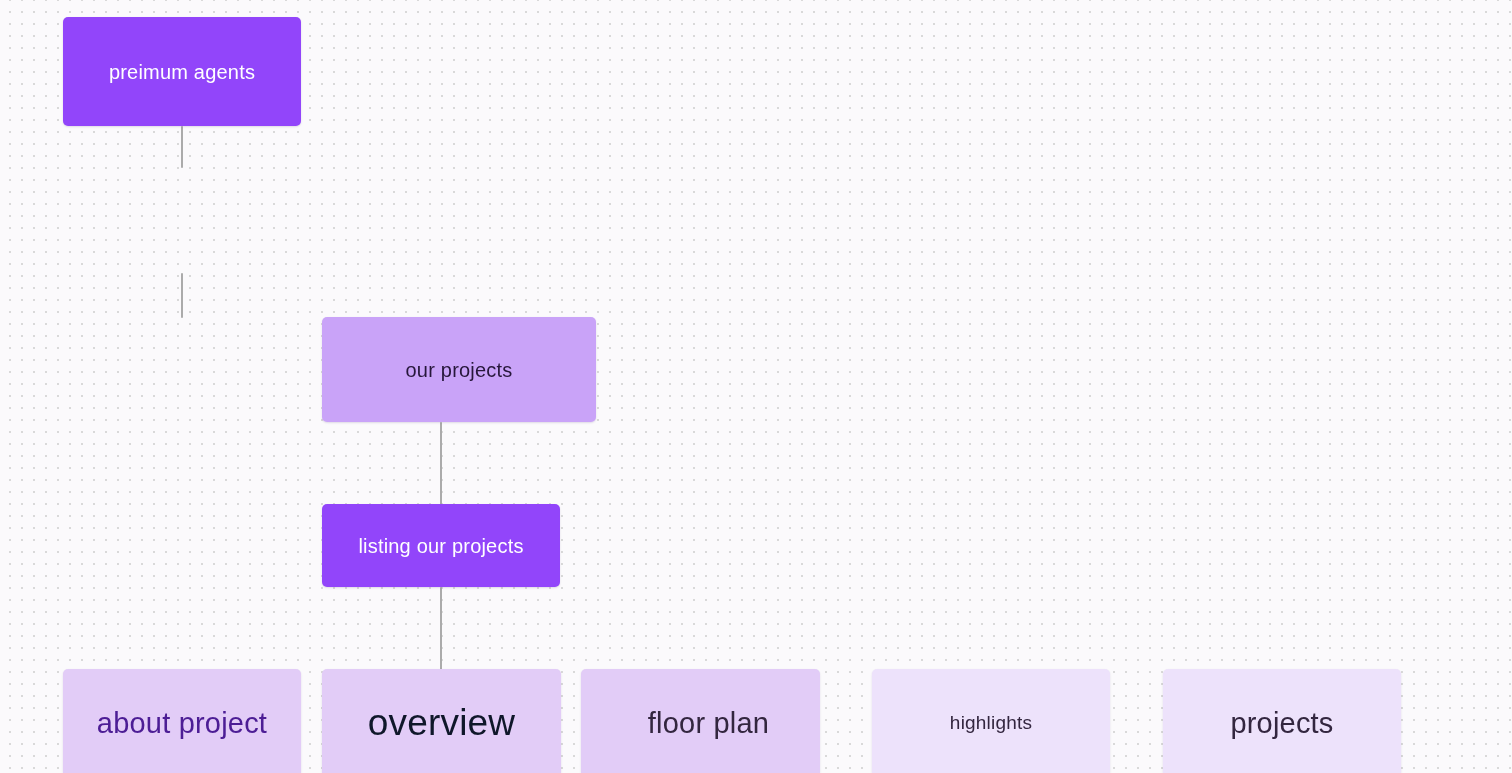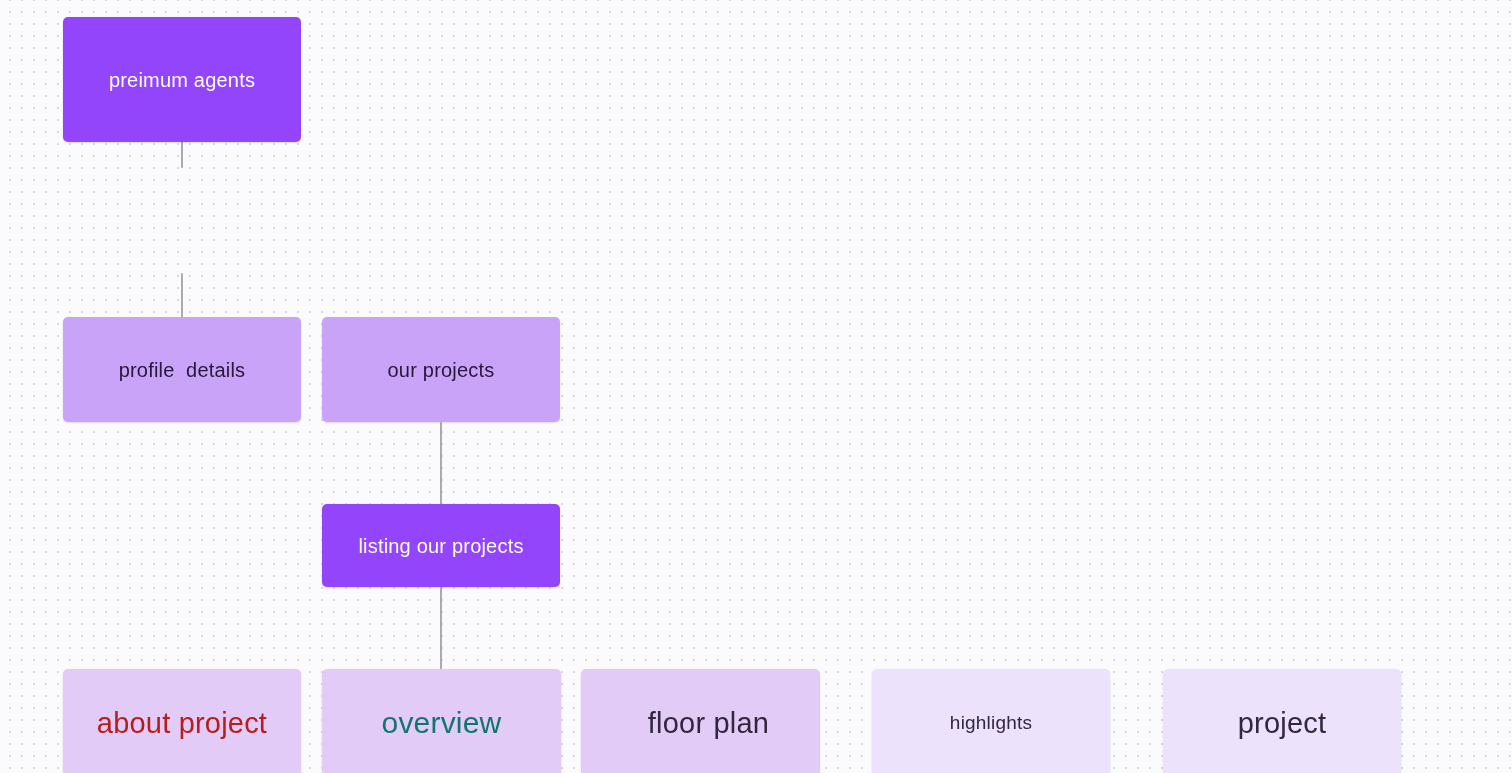--- a/index.html
+++ b/index.html
@@ -41,40 +41,37 @@
   }
 </style>
 </head>
 <body>
 
 <div id="canvas" style="background-color: rgb(251, 250, 252);">
     <div class="connector" style="left: 181px; top: 126px; height: 42px; background: rgb(171, 171, 171);"></div>
     <div class="connector" style="left: 181px; top: 273px; height: 45px; background: rgb(171, 171, 171);"></div>
     <div class="connector" style="left: 440px; top: 422px; height: 83px; background: rgb(171, 171, 171);"></div>
     <div class="connector" style="left: 440px; top: 587px; height: 83px; background: rgb(171, 171, 171);"></div>
-    <div class="node" style="left: 63px; top: 17px; width: 238px; height: 125px; background: rgb(146, 69, 250);">
+    <div class="node" style="left: 63px; top: 17px; width: 238px; height: 109px; background: rgb(146, 69, 250);">
       <span class="label" style="color: rgb(255, 255, 255); font-size: 20px;">preimum agents</span>
     </div>
-    <div class="node" style="left: 63px; top: 317px; width: 238px; height: 105px; background: rgb(201, 163, 248);">
-      <span class="label" style="color: rgb(39, 23, 59); font-size: 20px;">profile  details</span>
-    </div>
-    <div class="node" style="left: 322px; top: 317px; width: 238px; height: 105px; background: rgb(201, 163, 248);">
+    <div class="node" style="left: 322px; top: 317px; width: 274px; height: 105px; background: rgb(201, 163, 248);">
       <span class="label" style="color: rgb(39, 23, 59); font-size: 20px;">our projects</span>
     </div>
     <div class="node" style="left: 322px; top: 504px; width: 238px; height: 83px; background: rgb(146, 69, 250); justify-content: center;">
       <span class="label" style="color: rgb(255, 255, 255); font-size: 20px;">listing our projects</span>
     </div>
     <div class="node" style="left: 63px; top: 669px; width: 238px; height: 108px; background: rgb(226, 204, 247);">
-      <span class="label" style="color: #b91c1c; font-size: 29px;">about project</span>
+      <span class="label" style="color: #4c1d95; font-size: 29px;">about project</span>
     </div>
     <div class="node" style="left: 322px; top: 669px; width: 239px; height: 108px; background: rgb(226, 204, 247);">
-      <span class="label" style="color: #0f766e; font-size: 30px;">overview</span>
+      <span class="label" style="color: #0f172a; font-size: 37px;">overview</span>
     </div>
     <div class="node" style="left: 581px; top: 669px; width: 239px; height: 108px; background: rgb(226, 204, 247);">
       <span class="label" style="color: rgb(51, 38, 63); font-size: 29px; margin-left: 16px;">floor plan</span>
     </div>
     <div class="node" style="left: 872px; top: 669px; width: 238px; height: 108px; background: rgb(237, 226, 251);">
       <span class="label" style="color: rgb(51, 38, 63); font-size: 19px;">highlights</span>
     </div>
     <div class="node" style="left: 1163px; top: 669px; width: 238px; height: 108px; background: rgb(237, 226, 251);">
-      <span class="label" style="color: rgb(51, 38, 63); font-size: 29px;">project</span>
+      <span class="label" style="color: rgb(51, 38, 63); font-size: 29px;">projects</span>
     </div>
   </div>
 
 </body></html>

